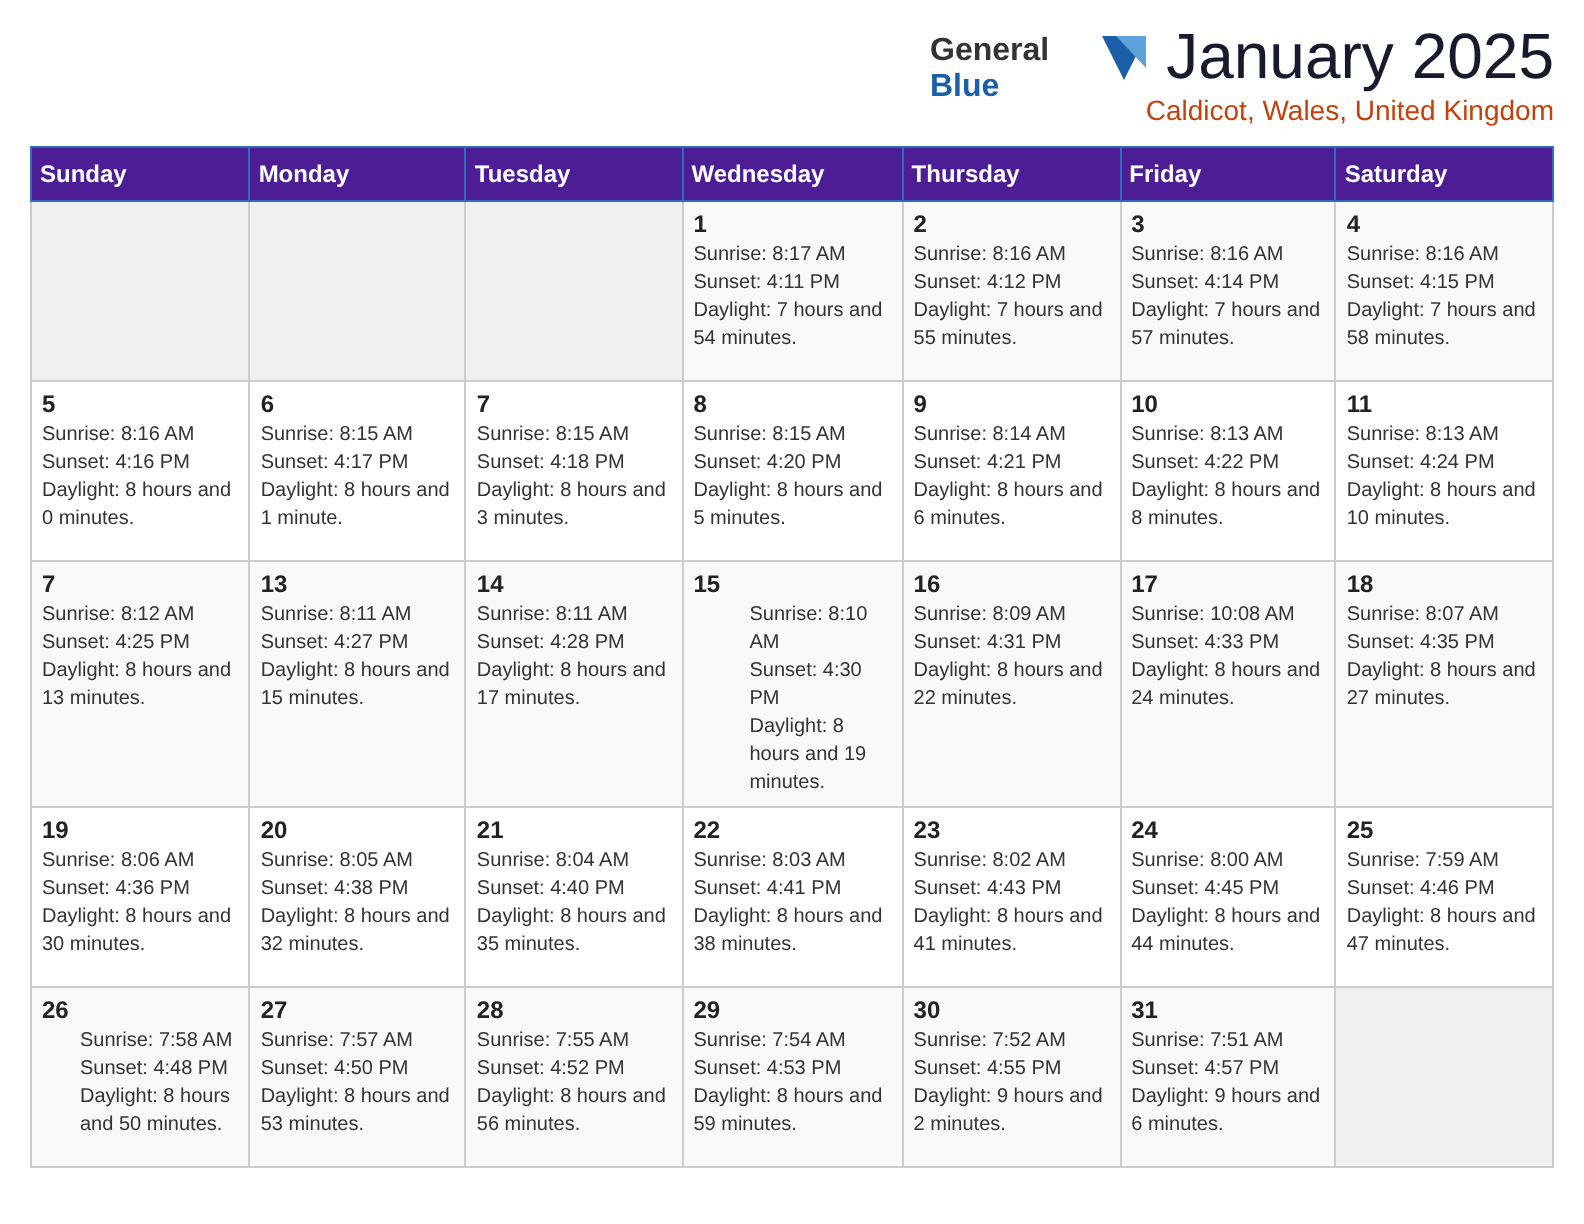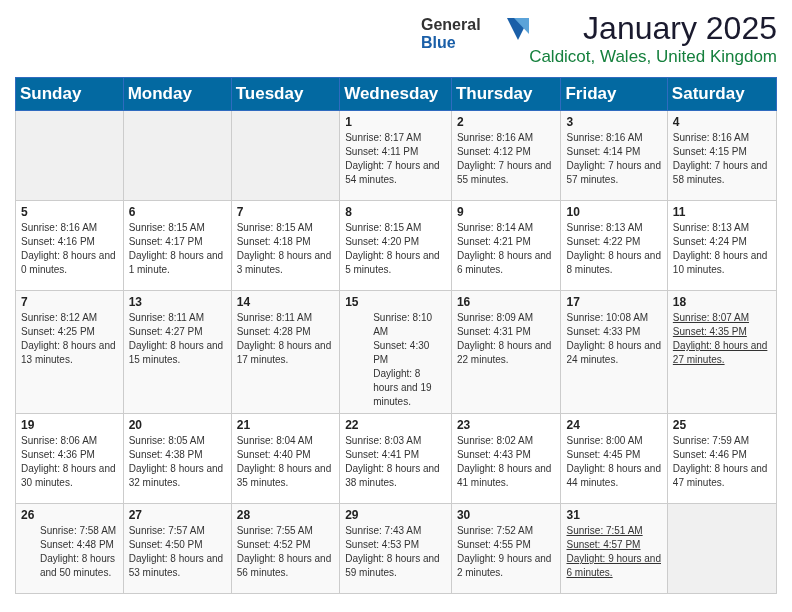--- a/index.html
+++ b/index.html
@@ -6,30 +6,30 @@
     body { font-family: Arial, sans-serif; background: #fff; width: 792px; min-height: 612px; }
     
     .page { width: 792px; padding: 10px 15px; }
     
     .header { display: flex; justify-content: flex-end; align-items: flex-start; margin-bottom: 10px; }
     
     .logo { display: flex; align-items: center; }
     
     .title-block { text-align: right; }
     .month-title { font-size: 32px; color: #1a1a2e; font-weight: normal; }
-    .location { font-size: 17px; color: #15803d; }
+    .location { font-size: 14px; color: #c2410c; }
     
     .calendar { width: 100%; border-collapse: collapse; font-size: 11px; }
     
     .calendar thead tr th {
-      background-color: #0369a1;
+      background-color: #4c1d95;
       color: white;
       padding: 6px 4px;
       text-align: left;
-      font-size: 17px;
+      font-size: 12px;
       font-weight: bold;
       border: 1px solid #2f6bbf;
     }
     
     .calendar tbody tr td {
       border: 1px solid #ccc;
       vertical-align: top;
       padding: 4px 5px;
       width: 113px;
       min-height: 80px;
@@ -187,21 +187,21 @@
 Daylight: 8 hours and 22 minutes.</div>
           </td>
           <td>
             <div class="day-num">17</div>
             <div class="day-info" style="white-space: pre-line;">Sunrise: 10:08 AM
 Sunset: 4:33 PM
 Daylight: 8 hours and 24 minutes.</div>
           </td>
           <td>
             <div class="day-num">18</div>
-            <div class="day-info" style="white-space: pre-line; text-decoration: underline;">Sunrise: 8:07 AM
+            <div class="day-info" style="white-space: pre-line;">Sunrise: 8:07 AM
 Sunset: 4:35 PM
 Daylight: 8 hours and 27 minutes.</div>
           </td>
         </tr>
         <tr>
           <td>
             <div class="day-num">19</div>
             <div class="day-info" style="white-space: pre-line;">Sunrise: 8:06 AM
 Sunset: 4:36 PM
 Daylight: 8 hours and 30 minutes.</div>
@@ -257,33 +257,33 @@
 Daylight: 8 hours and 53 minutes.</div>
           </td>
           <td>
             <div class="day-num">28</div>
             <div class="day-info" style="white-space: pre-line;">Sunrise: 7:55 AM
 Sunset: 4:52 PM
 Daylight: 8 hours and 56 minutes.</div>
           </td>
           <td>
             <div class="day-num">29</div>
-            <div class="day-info" style="white-space: pre-line;">Sunrise: 7:43 AM
+            <div class="day-info" style="white-space: pre-line;">Sunrise: 7:54 AM
 Sunset: 4:53 PM
 Daylight: 8 hours and 59 minutes.</div>
           </td>
           <td>
             <div class="day-num">30</div>
             <div class="day-info" style="white-space: pre-line;">Sunrise: 7:52 AM
 Sunset: 4:55 PM
 Daylight: 9 hours and 2 minutes.</div>
           </td>
           <td>
             <div class="day-num">31</div>
-            <div class="day-info" style="white-space: pre-line; text-decoration: underline;">Sunrise: 7:51 AM
+            <div class="day-info" style="white-space: pre-line;">Sunrise: 7:51 AM
 Sunset: 4:57 PM
 Daylight: 9 hours and 6 minutes.</div>
           </td>
           <td class="empty"></td>
         </tr>
       </tbody>
   </table>
 </div>
 
 </body></html>

